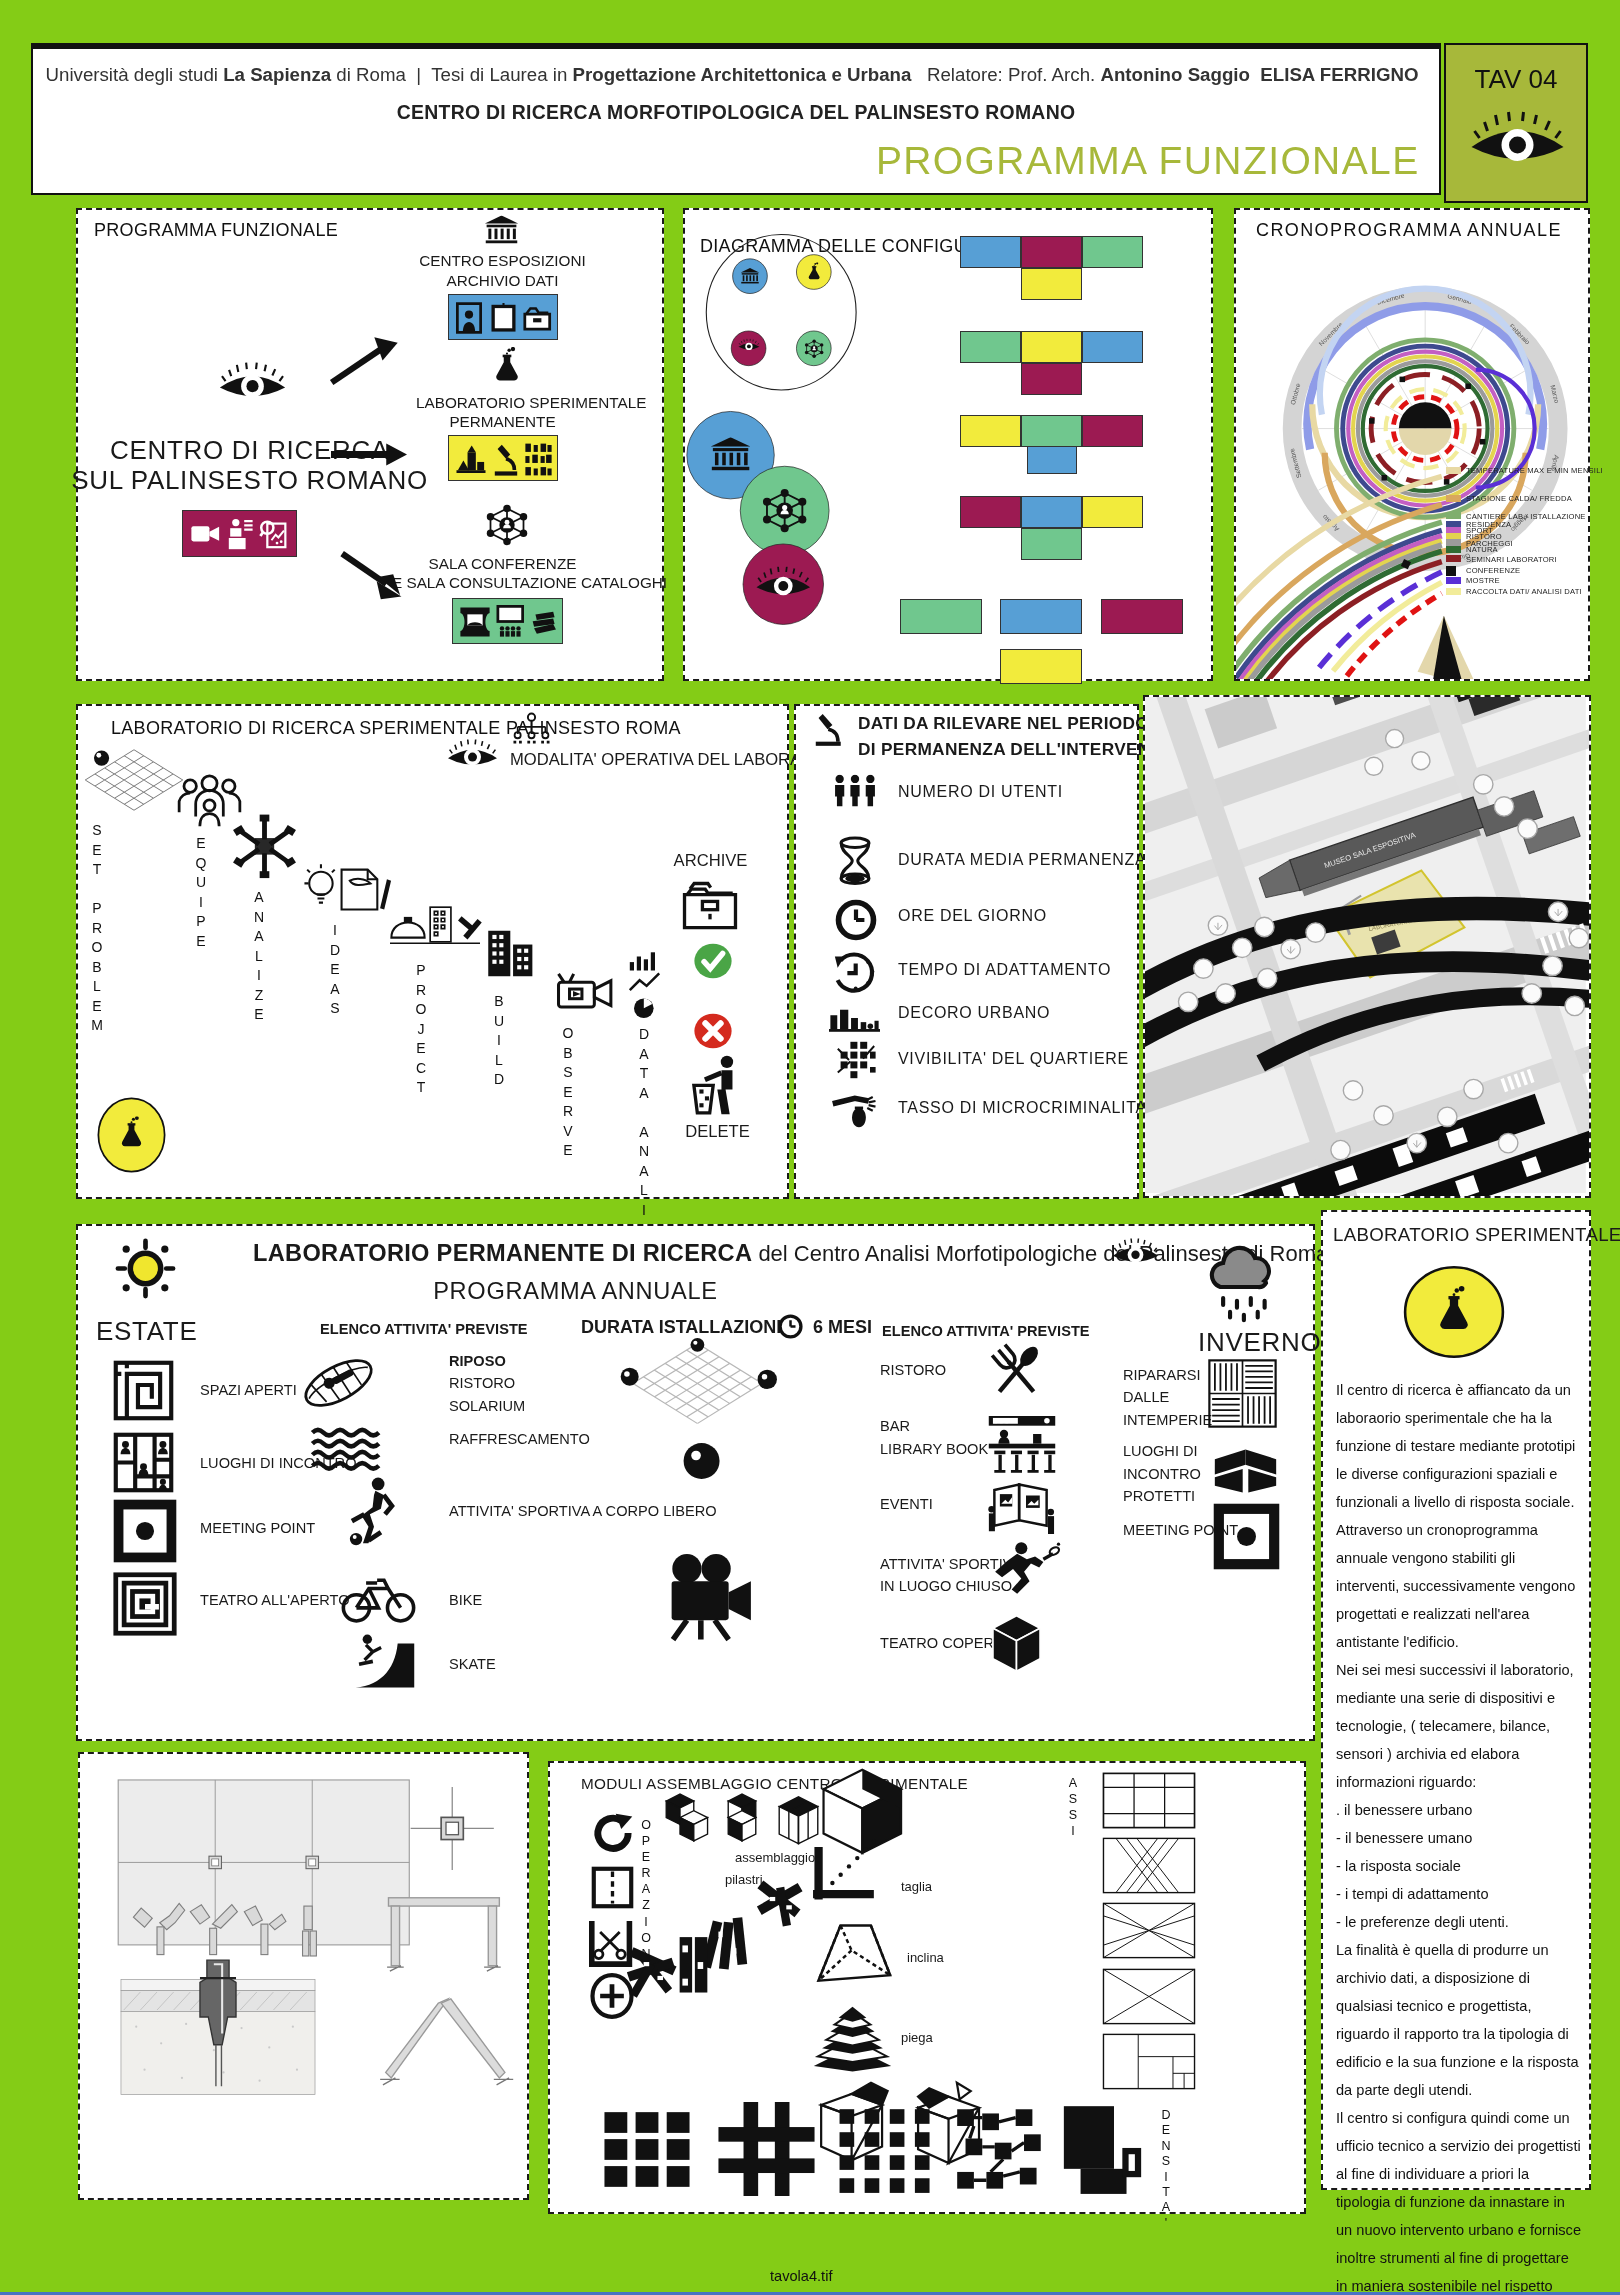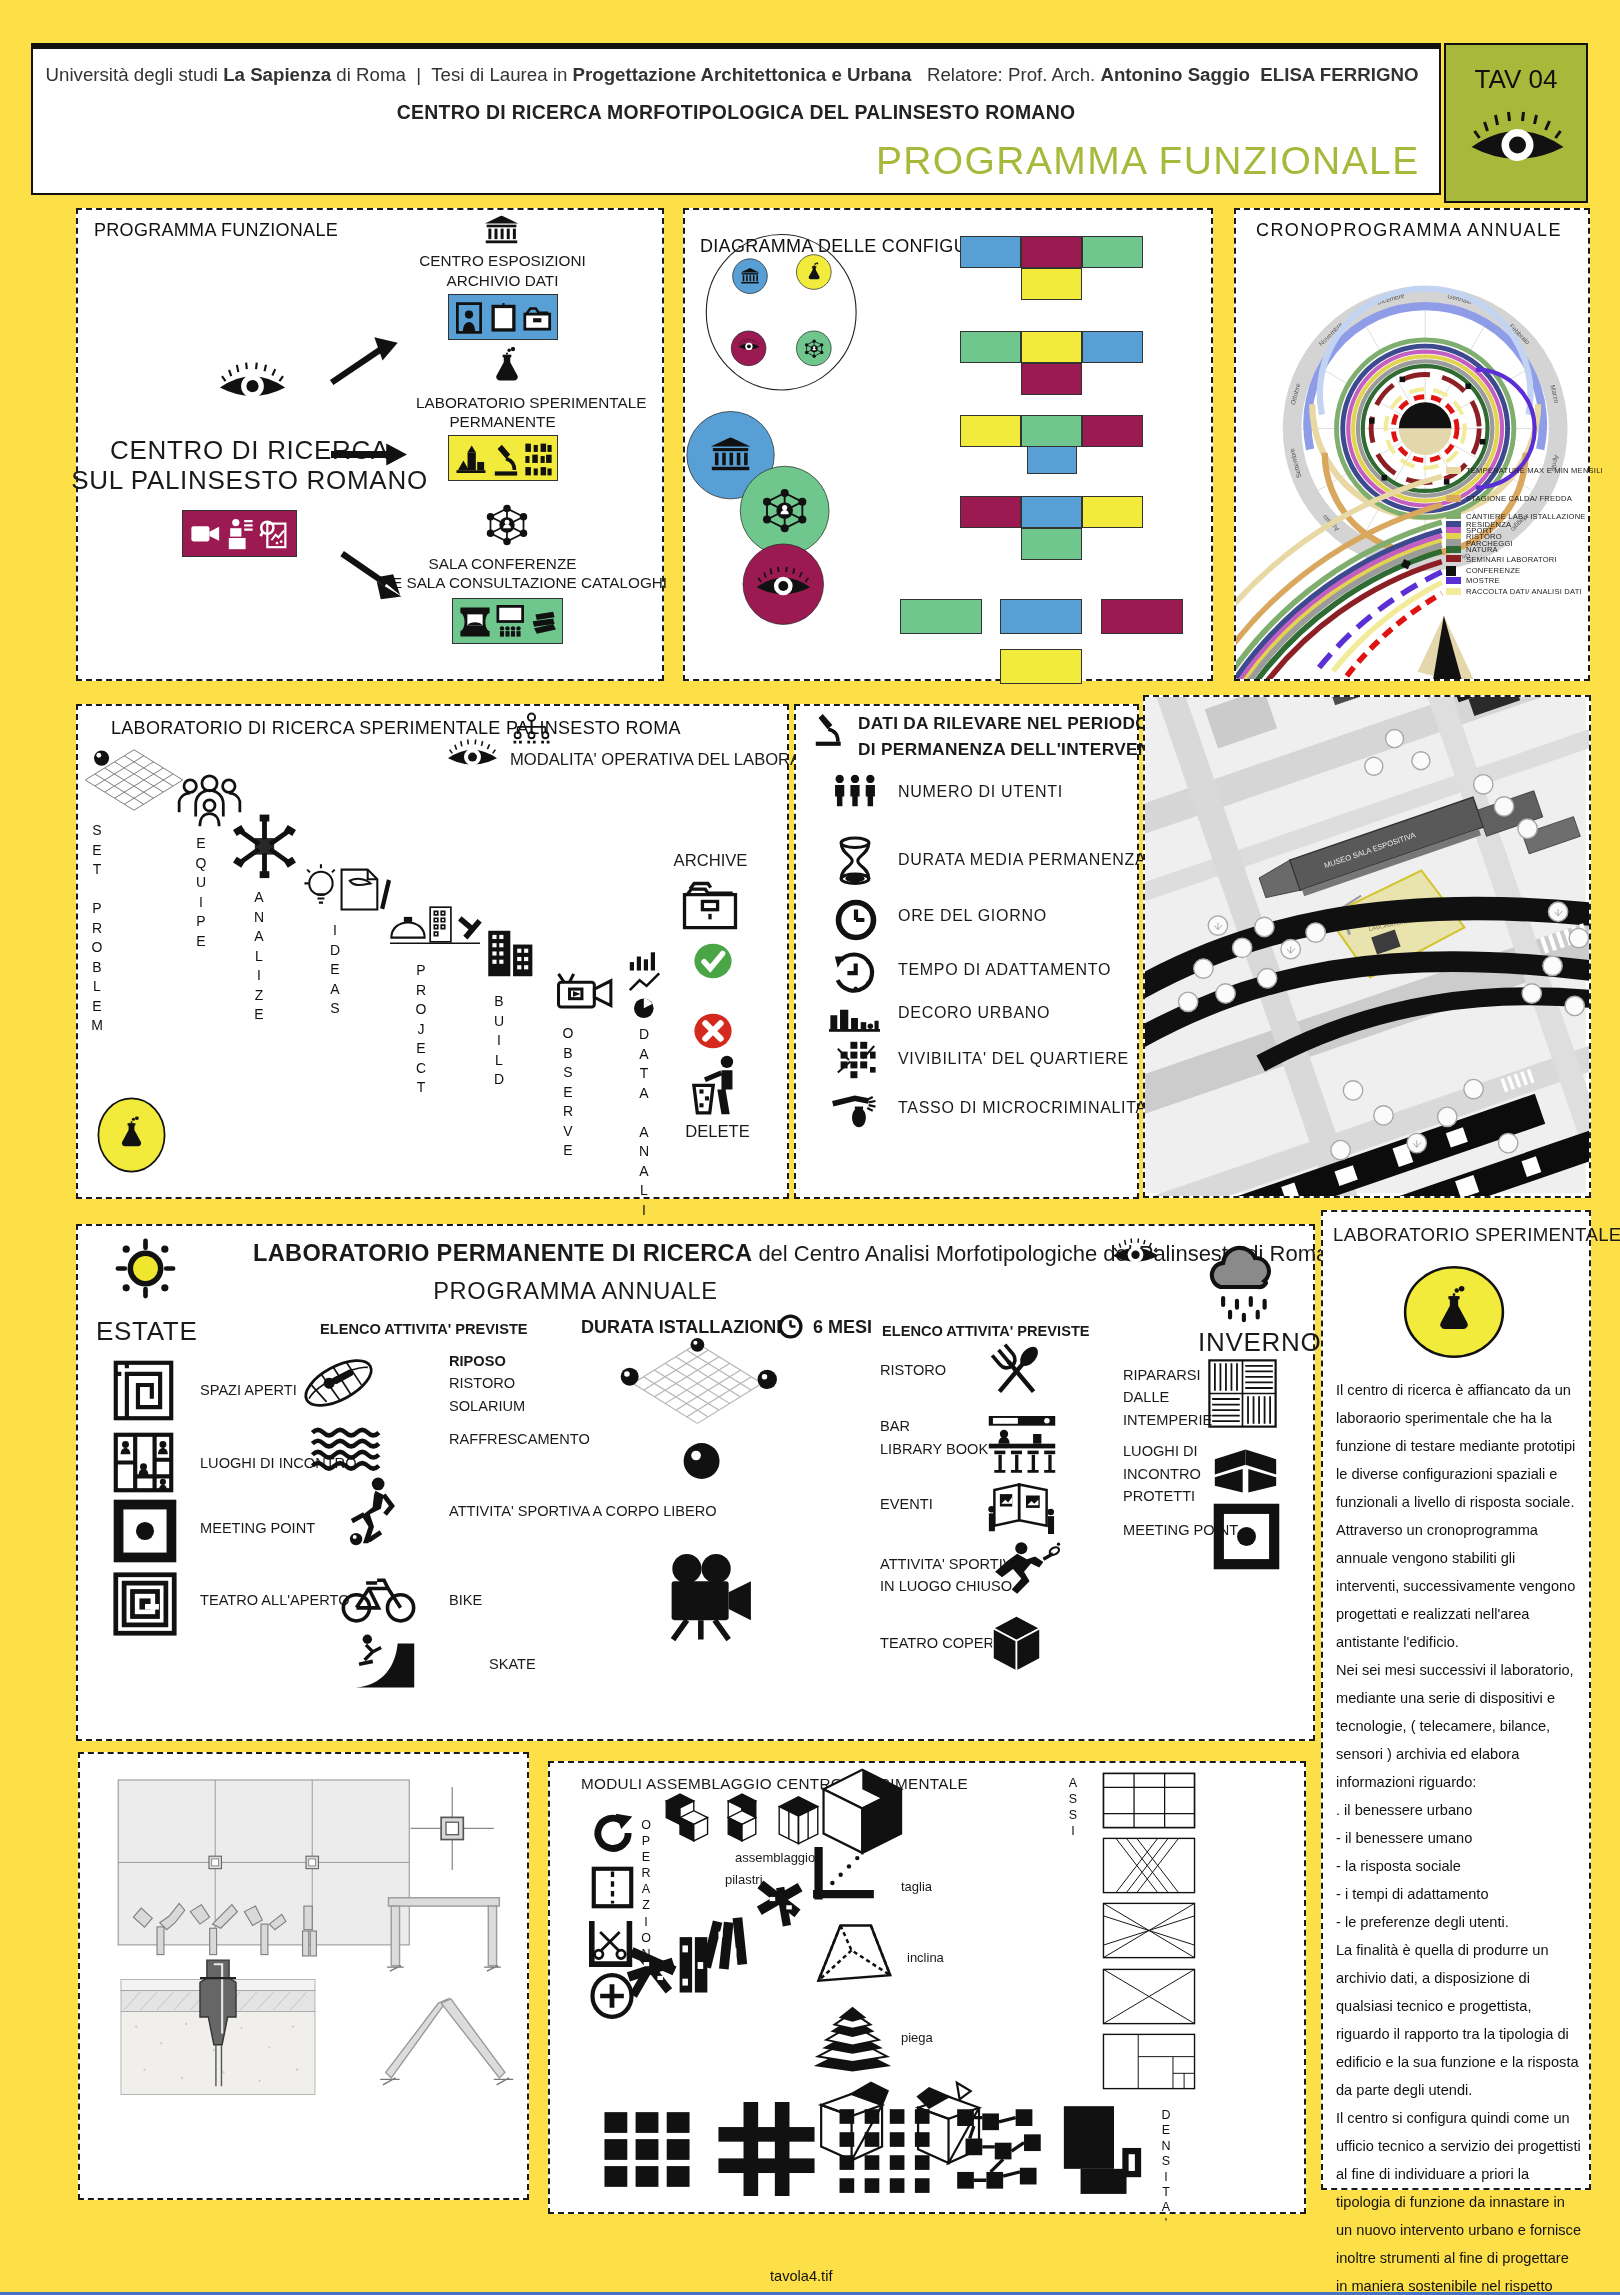--- a/index.html
+++ b/index.html
@@ -1,16 +1,16 @@
 <!DOCTYPE html>
 <html style="font-size:11px"><head>
 <meta charset="utf-8">
 <style>
   html,body{margin:0;padding:0;background:#fff;}
-  #page{position:relative;width:1621px;height:2295px;background:#fde047;overflow:hidden;
+  #page{position:relative;width:1621px;height:2295px;background:#84cc16;overflow:hidden;
         font-family:"Liberation Sans",sans-serif;color:#1a1a1a;}
   .abs{position:absolute;}
   .panel{position:absolute;border:2.1px dashed #1a1a1a;background:#fff;}
   .ptitle{position:absolute;font-size:18px;letter-spacing:0.3px;color:#111;}
   .t{position:absolute;white-space:nowrap;}
   .ctr{text-align:center;}
   .vtext{position:absolute;writing-mode:vertical-lr;text-orientation:upright;
          font-size:14px;letter-spacing:3.5px;color:#111;white-space:pre;}
   .blk{position:absolute;border:1.4px solid #333;box-sizing:border-box;}
   .lgsw{position:absolute;width:15.3px;height:7px;}
@@ -862,21 +862,21 @@
   </g>
 </svg>
 <div class="t" style="left:449px;top:1592px;font-size:14.6px;">BIKE</div>
 
 <svg style="left:348px;top:1631px;" width="69" height="58" viewBox="0 0 50 42">
   <path d="M2 41c20 0 32-12 34-32l12 0 0 32Z" fill="#111"></path>
   <circle cx="14" cy="6" r="3.4" fill="#111"></circle>
   <path d="M13 10l5 5-6 6M18 15l6-3" stroke="#111" stroke-width="2.4" fill="none"></path>
   <path d="M8 24l10-2" stroke="#111" stroke-width="2.6"></path>
 </svg>
-<div class="t" style="left:449px;top:1656px;font-size:14.6px;margin-left:40px;">SKATE</div>
+<div class="t" style="left:449px;top:1656px;font-size:14.6px;">SKATE</div>
 
 <svg style="left:620px;top:1335px;" width="159" height="149" viewBox="0 0 230 215">
   <g transform="translate(112,12) scale(1,0.62) rotate(45)" stroke="#b8b8b8" stroke-width="2.4" fill="none">
     <path d="M0 0H132M0 22H132M0 44H132M0 66H132M0 88H132M0 110H132M0 132H132M0 0V132M22 0V132M44 0V132M66 0V132M88 0V132M110 0V132M132 0V132"></path>
   </g>
   <circle cx="112" cy="14" r="10" fill="#111"></circle>
       <circle cx="109" cy="11" r="3" fill="#fff"></circle>
   <circle cx="14" cy="60" r="13" fill="#111"></circle>
       <circle cx="10" cy="56" r="4" fill="#fff"></circle>
   <circle cx="213" cy="64" r="14" fill="#111"></circle>

